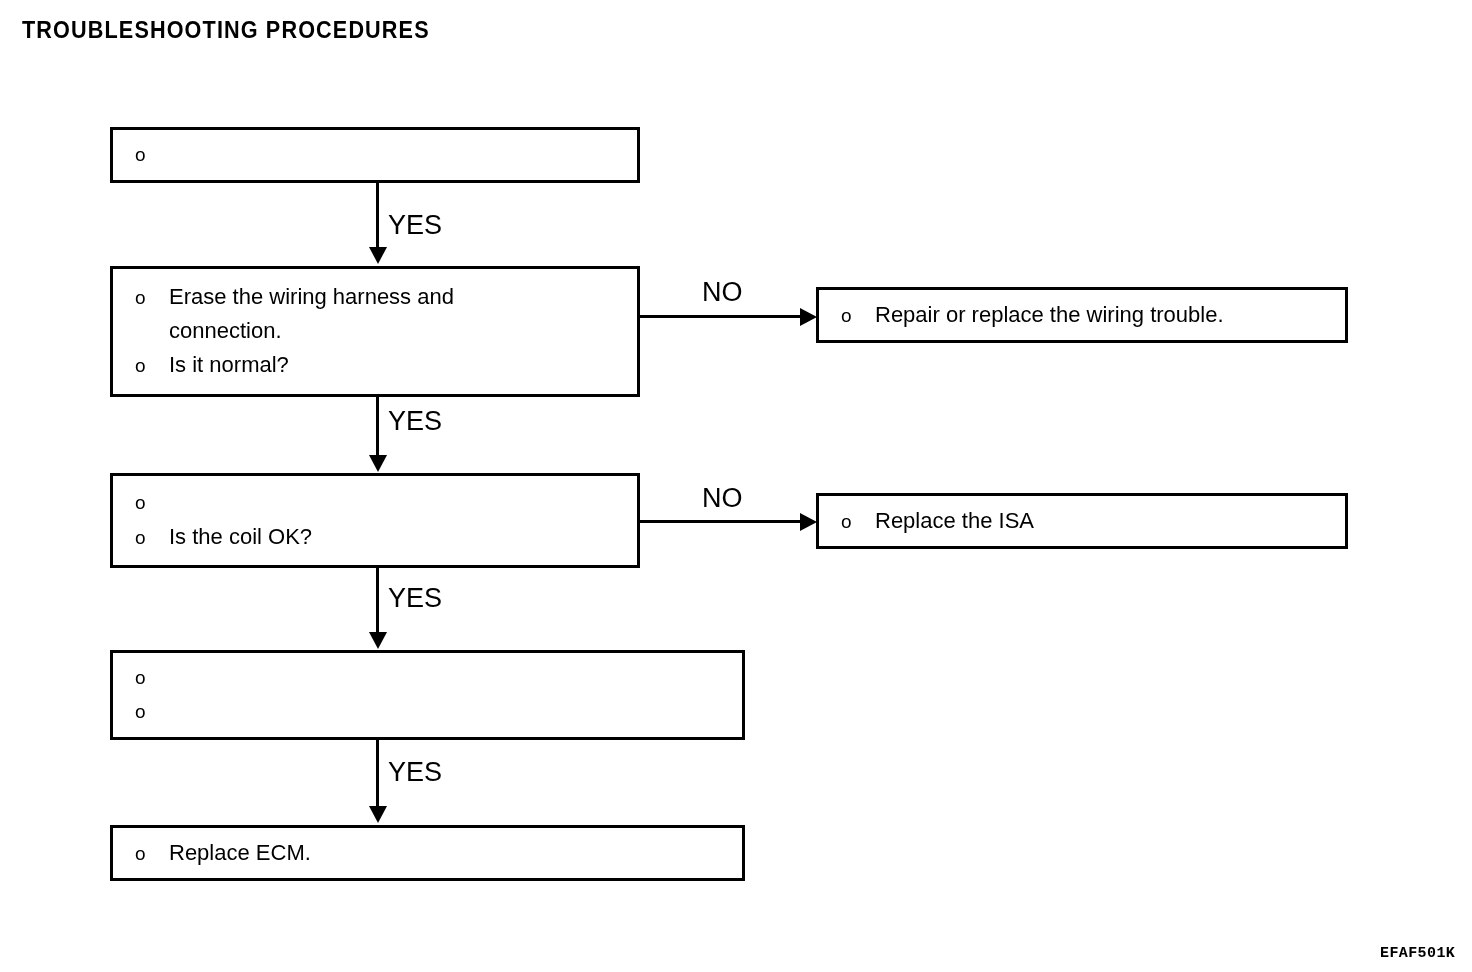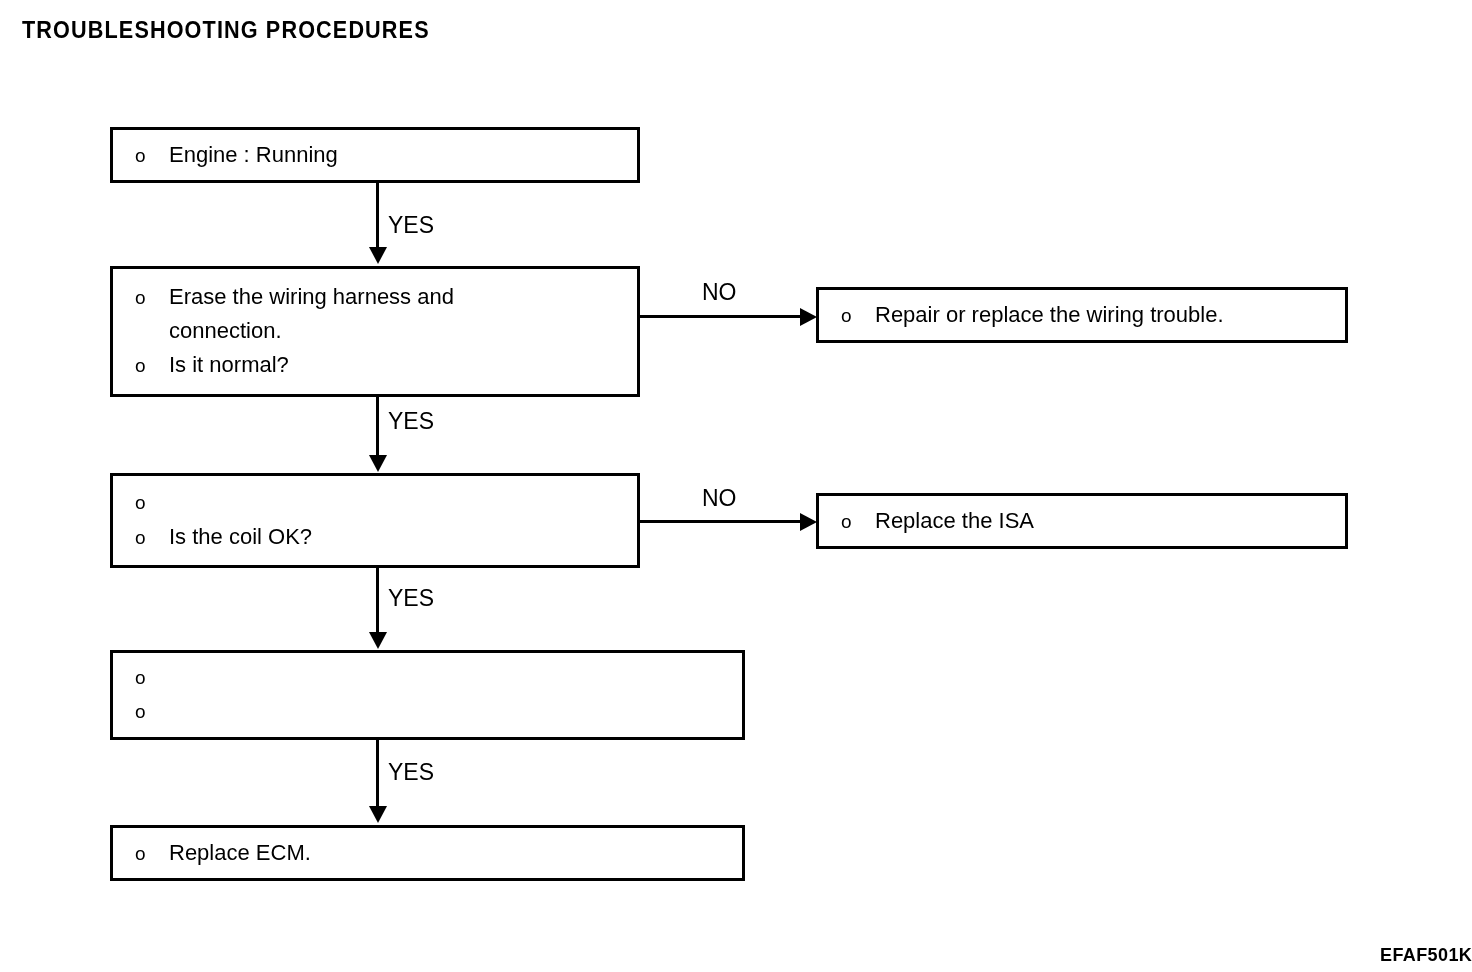--- a/index.html
+++ b/index.html
@@ -99,46 +99,46 @@
   .arrow-right {
     position: absolute;
     width: 0;
     height: 0;
     border-top: 9px solid transparent;
     border-bottom: 9px solid transparent;
     border-left: 17px solid #000;
   }
   .edge-label {
     position: absolute;
-    font-size: 23px;
+    font-size: 27px;
     line-height: 23px;
     white-space: nowrap;
   }
 
   
   .figure-code {
     position: absolute;
-    font-size: 18px;
+    font-size: 15px;
     font-weight: bold;
     letter-spacing: 0.4px;
     white-space: nowrap;
+    font-family: Liberation Mono, monospace;
   }
 </style>
 </head>
 <body>
 
 <div id="page">
 
   <div class="page-title">TROUBLESHOOTING PROCEDURES</div>
 
   <div class="flow-box" style="left:110px; top:127px; width:530px; height:56px;">
     <div class="box-lines">
       <div class="box-line">
         <span class="bullet">o</span>
-        <span class="line-text">Engine : Running</span>
       </div>
     </div>
   </div>
 
   <div class="v-line" style="left:376px; top:183px; height:64px;"></div>
   <div class="arrow-down" style="left:369px; top:247px;"></div>
   <div class="edge-label" style="left:388px; top:214px;">YES</div>
 
   <div class="flow-box" style="left:110px; top:266px; width:530px; height:131px;">
     <div class="box-lines">

